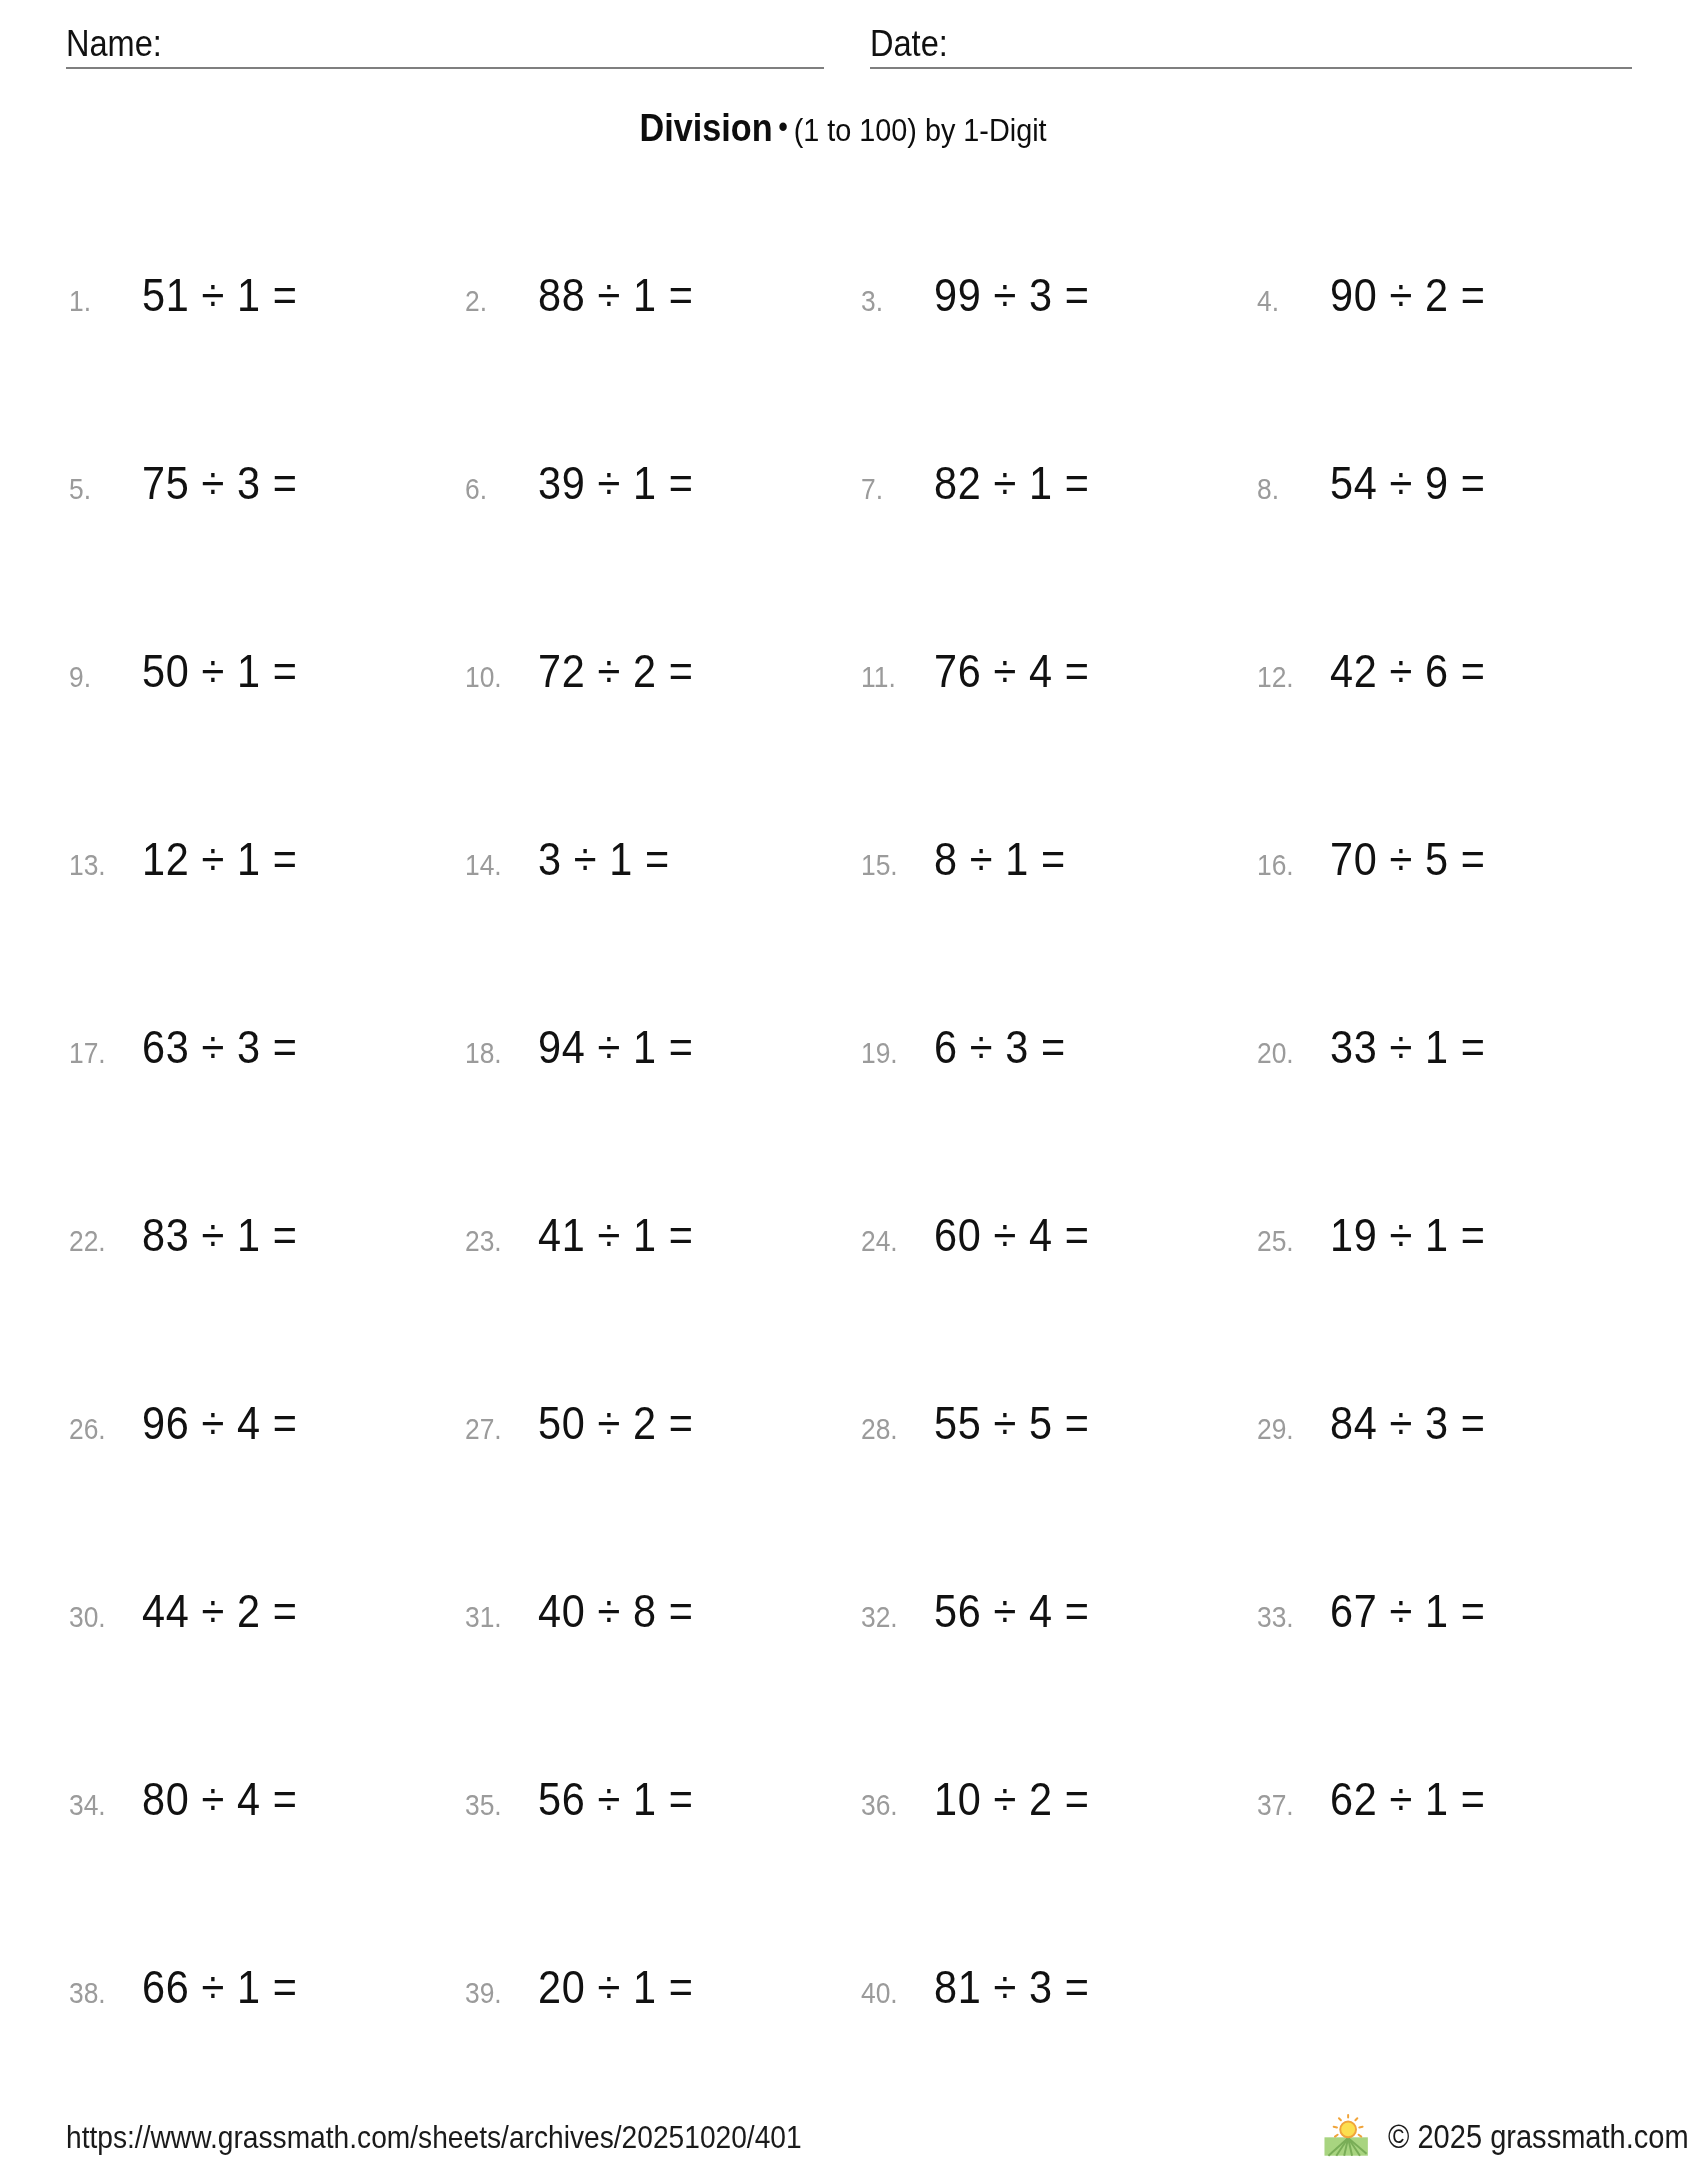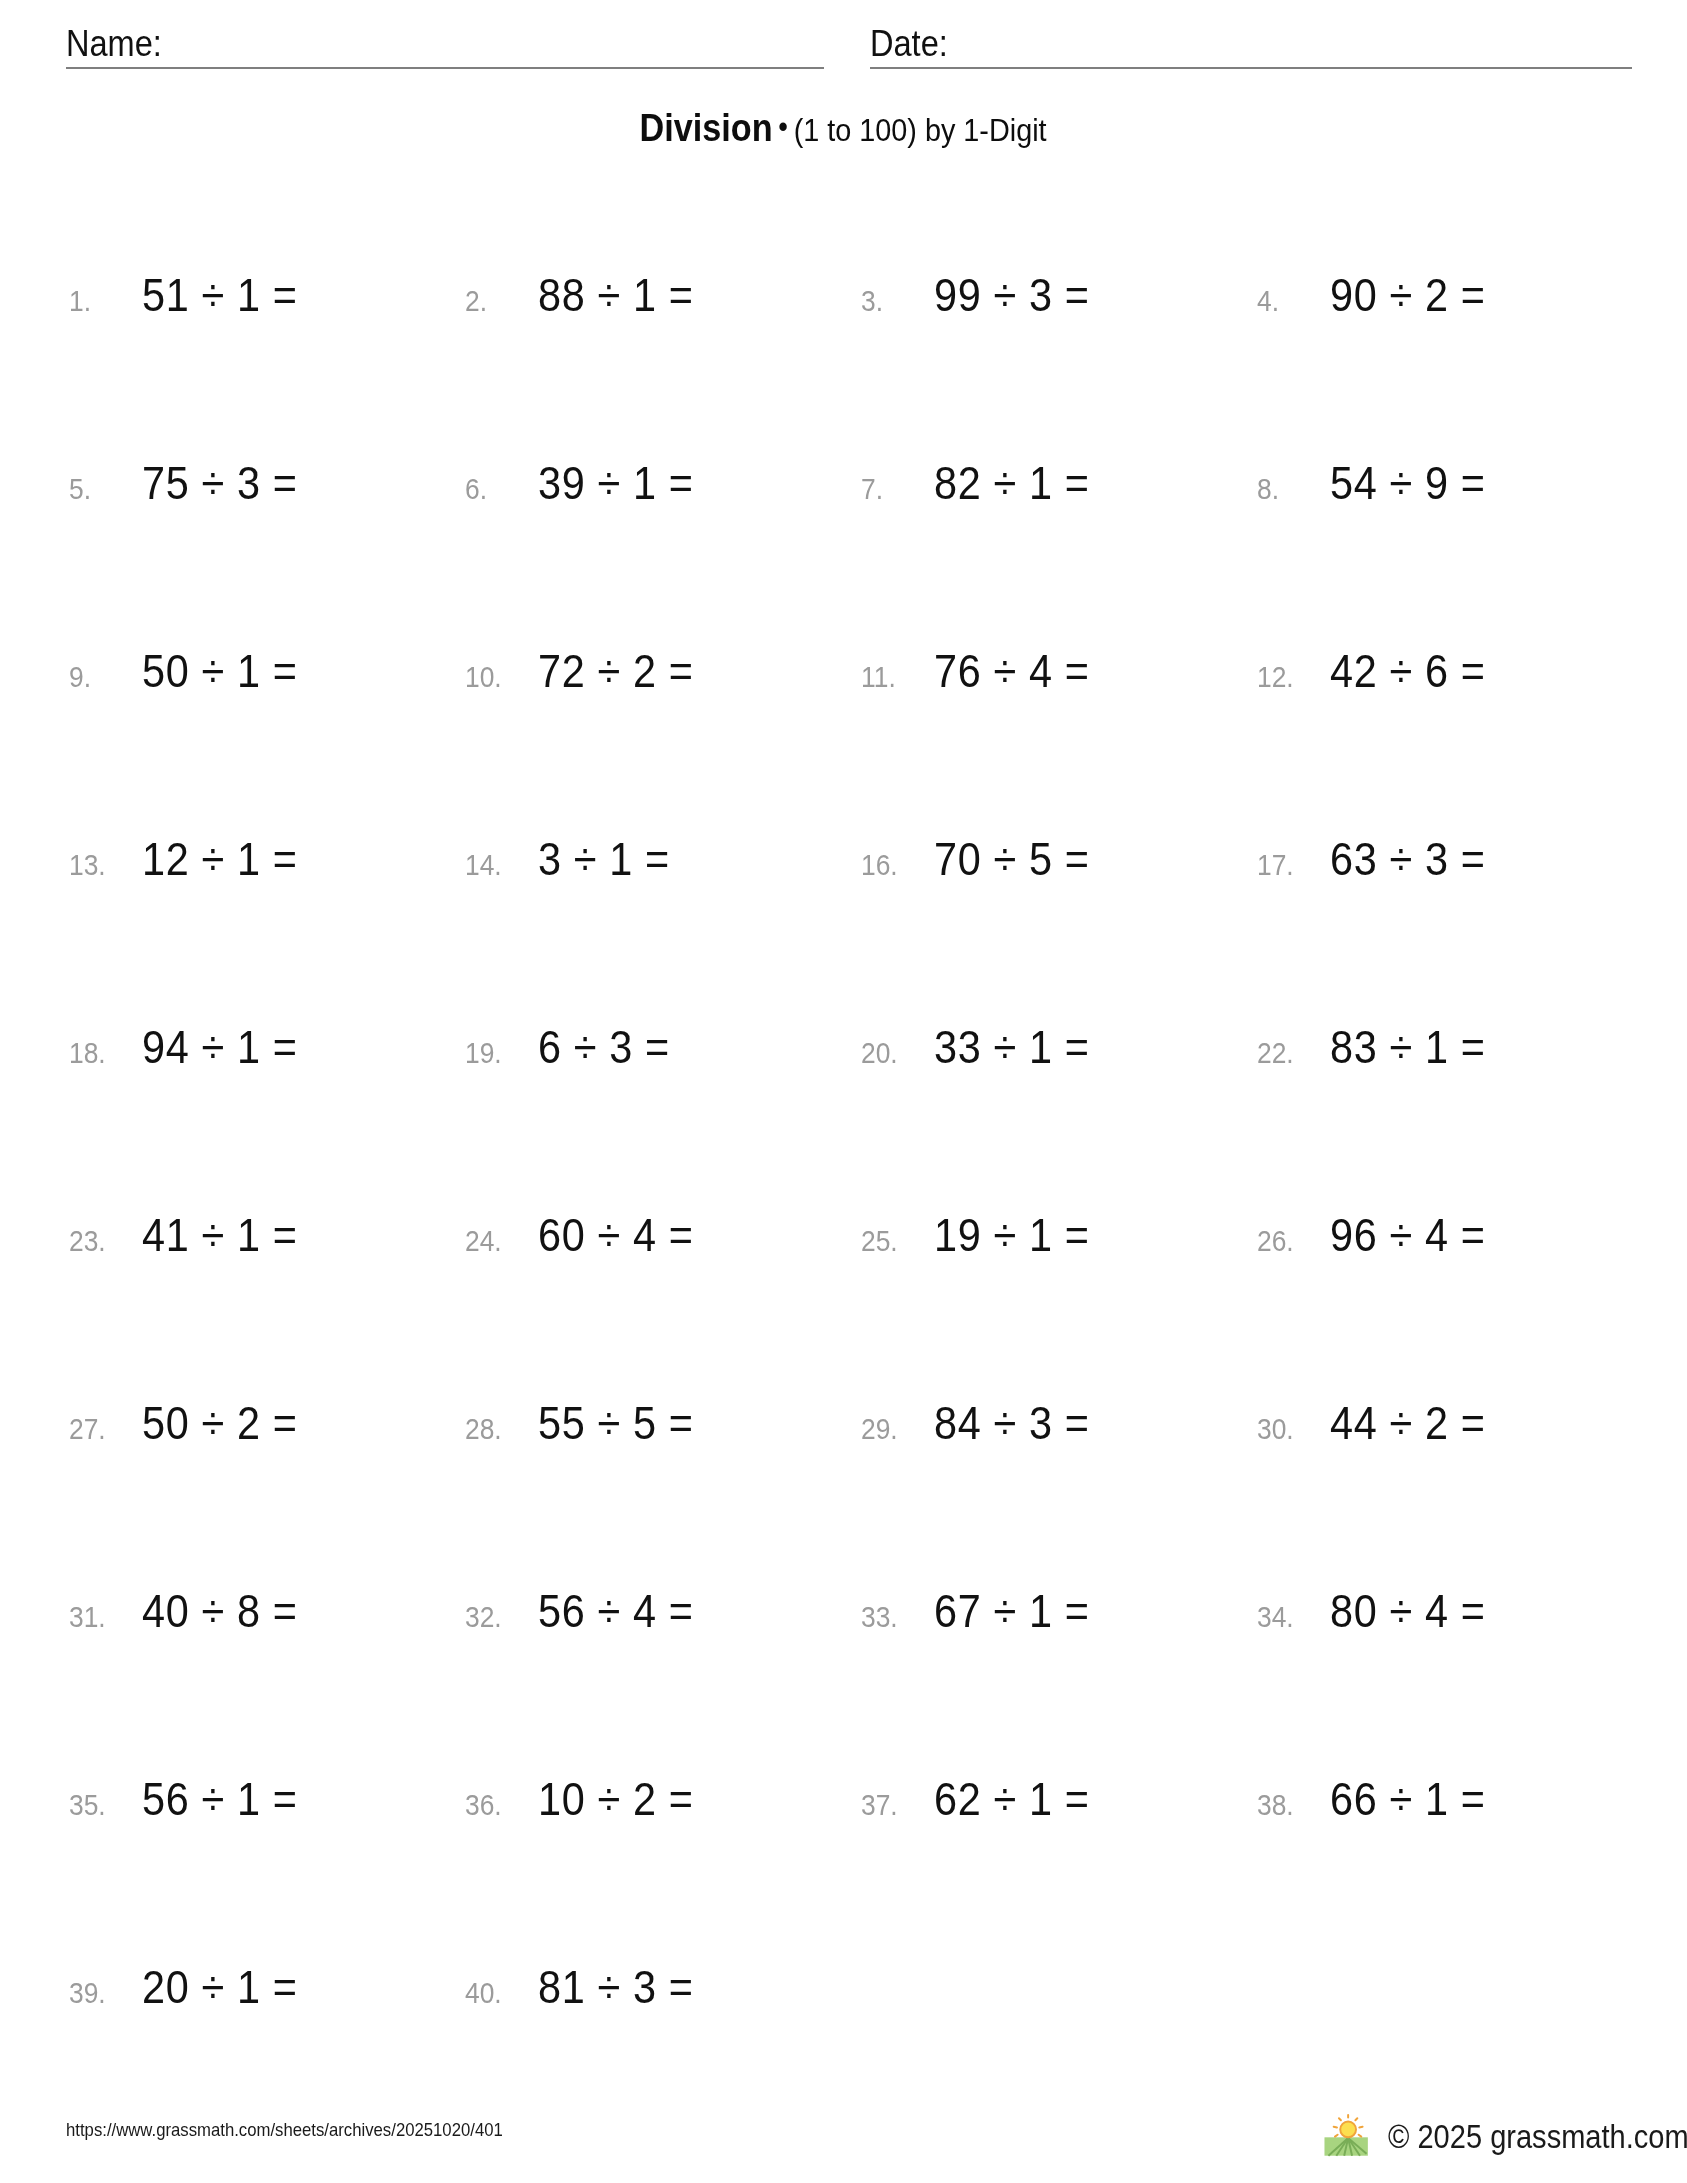--- a/index.html
+++ b/index.html
@@ -75,21 +75,21 @@
     color: #111111;
     letter-spacing: 0.7px;
     transform: scaleX(0.90);
     transform-origin: 0 60%;
     white-space: nowrap;
   }
   .footer-url {
     position: absolute;
     left: 66px;
     top: 2119px;
-    font-size: 19px;
+    font-size: 32px;
     color: #1a1a1a;
   }
   .logo {
     position: absolute;
     left: 1319px;
     top: 2113px;
     width: 53px;
     height: 46px;
   }
   .copyright {
@@ -170,20 +170,24 @@
         <span class="num">12.</span>
         <span class="expr">42 ÷ 6 =</span>
       </div>
       <div class="cell">
         <span class="num">13.</span>
         <span class="expr">12 ÷ 1 =</span>
       </div>
       <div class="cell">
         <span class="num">14.</span>
         <span class="expr">3 ÷ 1 =</span>
+      </div>
+      <div class="cell">
+        <span class="num">15.</span>
+        <span class="expr">8 ÷ 1 =</span>
       </div>
       <div class="cell">
         <span class="num">16.</span>
         <span class="expr">70 ÷ 5 =</span>
       </div>
       <div class="cell">
         <span class="num">17.</span>
         <span class="expr">63 ÷ 3 =</span>
       </div>
       <div class="cell">

